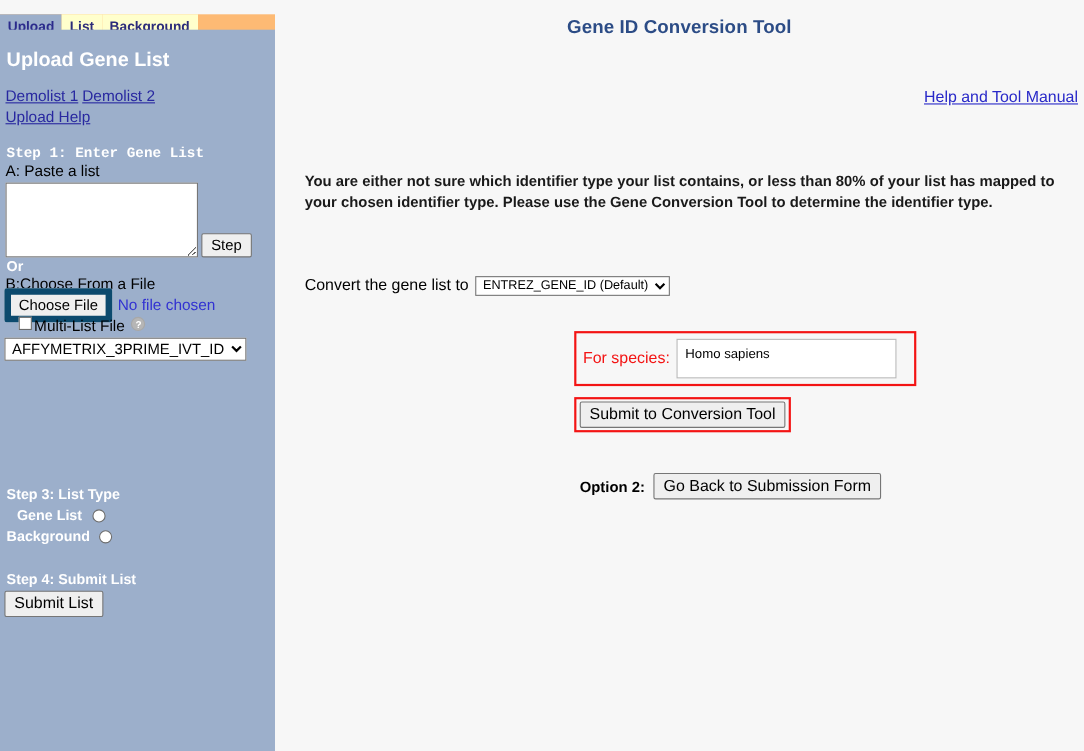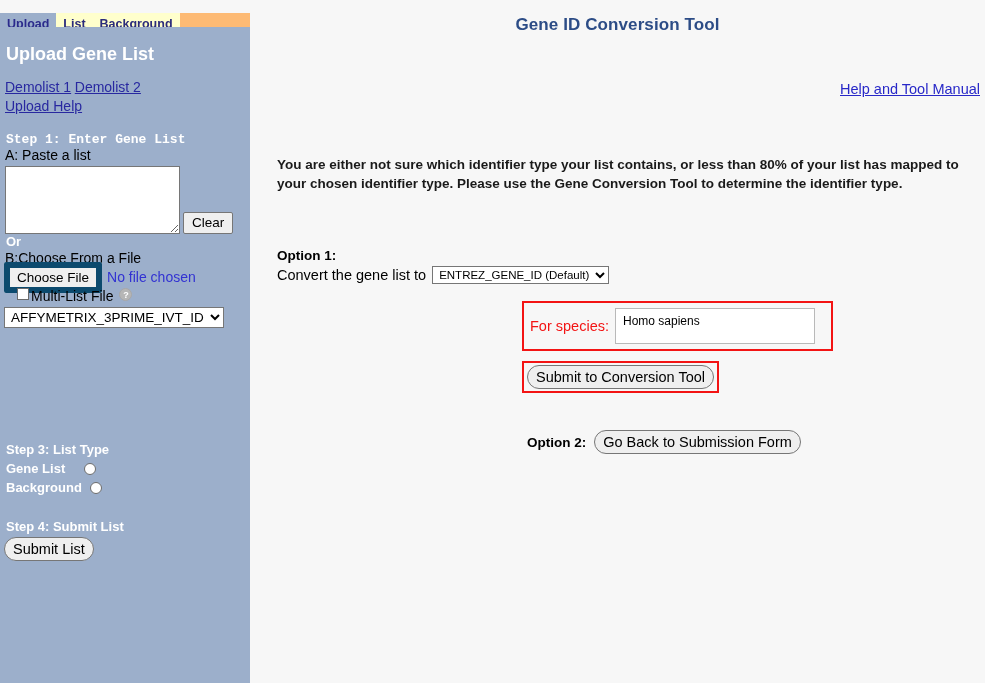--- a/index.html
+++ b/index.html
@@ -331,21 +331,21 @@
     top: 361px;
     border: 2px solid #f31414;
     padding: 2px 3px;
     box-sizing: border-box;
   }
   .big-btn {
     font-family: "Liberation Sans", sans-serif;
     font-size: 14.5px;
     background: #efefef;
     border: 1px solid #767676;
-    border-radius: 12px;
+    border-radius: 2px;
     padding: 3px 8px;
     cursor: pointer;
     color: #000;
   }
 
   .option2 {
     position: absolute;
     left: 277px;
     top: 430px;
     display: flex;
@@ -371,21 +371,21 @@
     <div class="sb-links">
       <a>Demolist 1</a>
       <a>Demolist 2</a><br>
       <a>Upload Help</a>
     </div>
 
     <div class="sb-step" style="margin-top:16px;font-family:Liberation Mono, monospace;">Step 1: Enter Gene List</div>
     <div class="sb-plain">A: Paste a list</div>
 
     <div class="paste-row">
-      <textarea class="genelist" placeholder="" style=""></textarea><button class="winbtn clear-btn">Clear</button>
+      <textarea class="genelist" placeholder="" style=""></textarea><button class="winbtn clear-btn">Step</button>
     </div>
 
     <div class="sb-or">Or</div>
     <div class="sb-plain">B:Choose From a File</div>
 
     <div class="filerow">
       <span class="choose-file">Choose File</span><span class="nofile">No file chosen</span>
     </div>
 
     <div class="multirow">
@@ -394,21 +394,21 @@
         <span class="help-dot">?</span>
     </div>
 
     <select class="sb-select">
       <option>AFFYMETRIX_3PRIME_IVT_ID</option>
     </select>
 
     <div class="sb-step" style="margin-top:114px;">Step 3: List Type</div>
 
     <div class="radio-line">
-      <span class="radio-label" style="width:78px;">Gene List</span>
+      <span class="radio-label" style="width:78px;text-align:center;">Gene List</span>
       <span class="rb"></span>
     </div>
     <div class="radio-line">
       <span class="radio-label" style="width:84px;">Background</span>
       <span class="rb"></span>
     </div>
 
     <div class="sb-step" style="margin-top:24px;">Step 4: Submit List</div>
     <div style="padding-left:4px;margin-top:3px;">
       <button class="big-btn">Submit List</button>
@@ -418,21 +418,20 @@
 
   <div class="main">
 
     <div class="main-title">Gene ID Conversion Tool</div>
 
     <a class="help-manual">Help and Tool Manual</a>
 
     <div class="notice">You are either not sure which identifier type your list contains, or less than 80% of your list has mapped to your chosen identifier type. Please use the Gene Conversion Tool to determine the identifier type.</div>
 
     <div class="option1">
-      <div class="opt-label">Option 1:</div>
       <div class="convert-line">
         <span>Convert the gene list to</span>
         <select class="conv-select">
           <option>ENTREZ_GENE_ID (Default)</option>
         </select>
       </div>
     </div>
 
     <div class="species-box">
       <span class="species-label">For species:</span>

